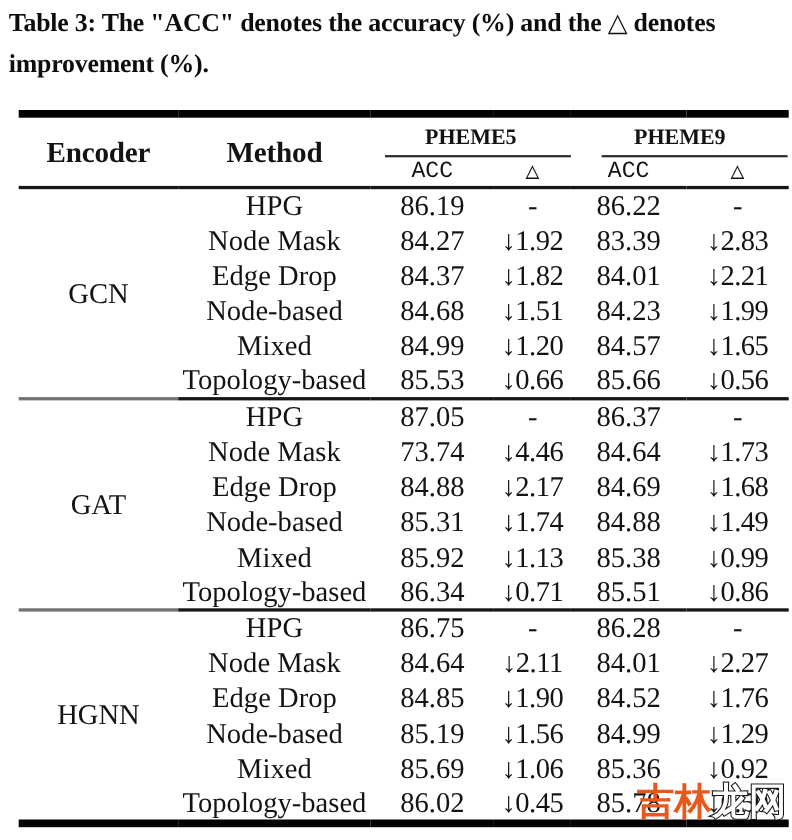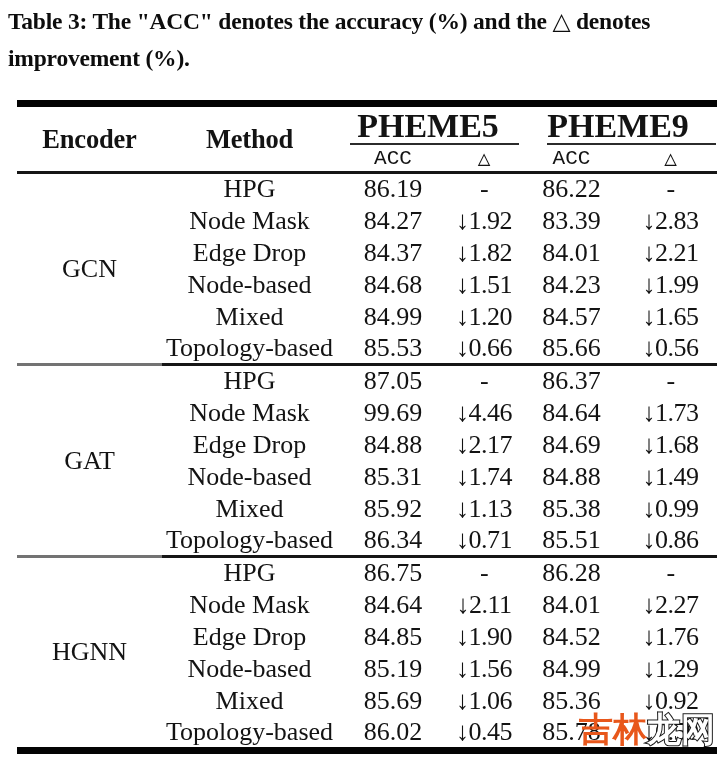--- a/index.html
+++ b/index.html
@@ -39,21 +39,21 @@
   col.c-acc5 { width: 112px; }
   col.c-d5 { width: 70px; }
   col.c-acc9 { width: 105px; }
   col.c-d9 { width: 93px; }
 
   th, td { text-align: center; vertical-align: middle; padding: 0; font-weight: normal; }
 
   thead tr.hrow1 th { height: 36px; }
   thead tr.hrow2 th { height: 26px; font-size: 21px; font-family: Liberation Mono, monospace; }
   th.span-head { font-weight: bold; font-size: 26.5px; letter-spacing: -0.2px; }
-  th.grp { font-weight: bold; font-size: 34px; position: relative; }
+  th.grp { font-weight: bold; font-size: 20px; position: relative; }
   th.grp .cmid {
     position: absolute; bottom: 0; height: 0;
     border-bottom: 2px solid #2b2b2b;
   }
   th.grp1 .cmid { left: 13px; right: 0; }
   th.grp2 .cmid { left: 28px; right: 1px; }
 
   thead th.span-head, thead tr.hrow2 th { border-bottom: 3px solid #161616; }
 
   tbody tr { height: 32px; }
@@ -162,21 +162,21 @@
         <tr>
           <td class="enc enc-rule" rowspan="6">GAT</td>
           <td>HPG</td>
           <td>87.05</td>
           <td class="delta">-</td>
           <td>86.37</td>
           <td class="delta">-</td>
         </tr>
         <tr>
           <td>Node Mask</td>
-          <td>99.69</td>
+          <td>73.74</td>
           <td class="delta">↓4.46</td>
           <td>84.64</td>
           <td class="delta">↓1.73</td>
         </tr>
         <tr>
           <td>Edge Drop</td>
           <td>84.88</td>
           <td class="delta">↓2.17</td>
           <td>84.69</td>
           <td class="delta">↓1.68</td>

